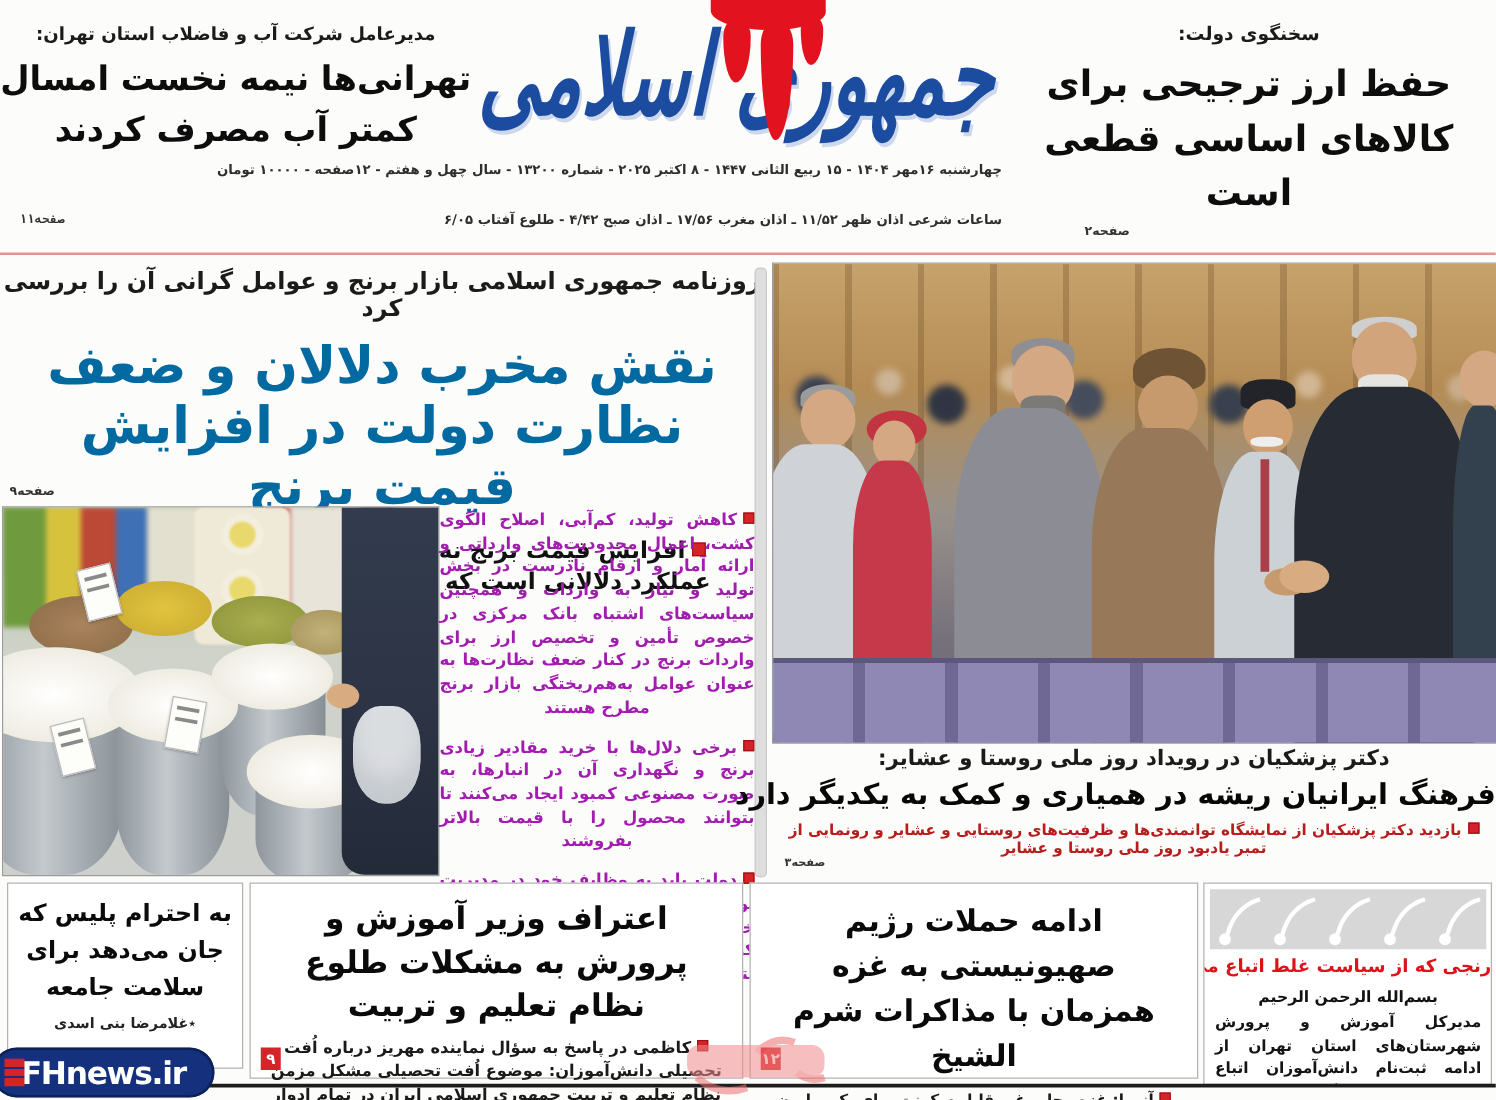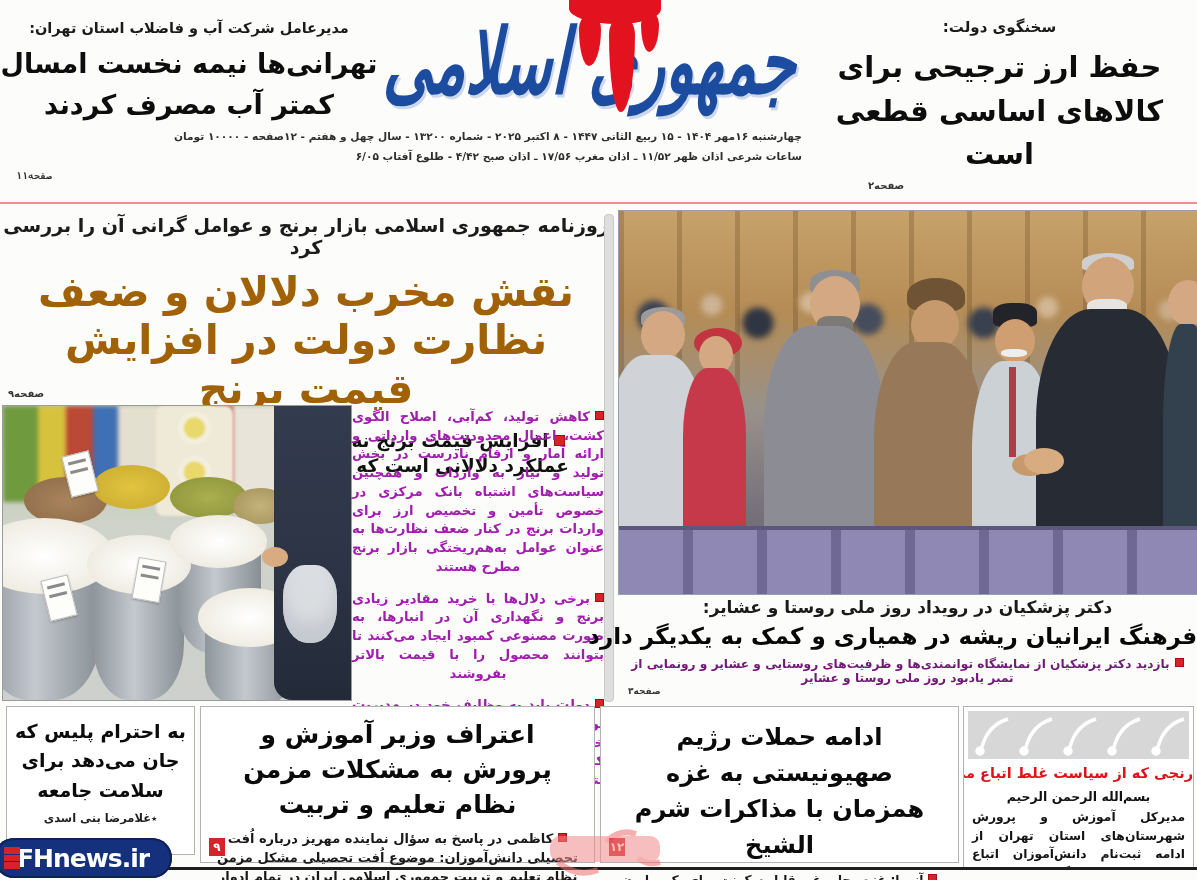--- a/index.html
+++ b/index.html
@@ -14,41 +14,41 @@
   #story-water{left:0;top:20px;width:378px;}
   #story-water .kick{font-size:14.5px;}
   #story-water .hl{font-size:27px;font-weight:bold;line-height:1.5;color:#0d0d0d;margin-top:8px;}
   #water-page{left:16px;top:170px;font-family:Liberation Mono, monospace;}
 
   #masthead{left:378px;top:0;width:424px;}
   #paper-title{display:inline-block;margin-top:26px;font-size:60px;font-weight:bold;font-style:italic;
      color:#1b4c9f;white-space:nowrap;transform:scaleY(1.5) skewX(-4deg);transform-origin:center;
      text-shadow:2px 2px 0 #cdd8ec;}
   .datelines{margin-top:30px;}
-  .dateline{font-size:10.6px;font-weight:bold;color:#2e2e2e;white-space:nowrap;line-height:1.9;}
+  .dateline{font-size:10.6px;font-weight:bold;color:#2e2e2e;white-space:nowrap;line-height:1.9;margin-top:20px;}
 
   
   #blood{left:561px;top:0;width:110px;height:125px;z-index:6;}
   .drip{position:absolute;background:#e2131f;}
   .d-cap{left:8px;top:-6px;width:92px;height:30px;border-radius:0 0 48% 52%;}
   .d-1{left:18px;top:14px;width:22px;height:52px;border-radius:50% 50% 55% 45% / 30% 30% 70% 70%;}
   .d-2{left:48px;top:16px;width:26px;height:96px;border-radius:50% 50% 55% 45% / 20% 20% 80% 80%;}
   .d-3{left:80px;top:12px;width:18px;height:40px;border-radius:50% 50% 55% 45% / 30% 30% 70% 70%;}
 
   #story-currency{left:802px;top:18px;width:395px;}
   #story-currency .kick{font-size:15px;}
   #story-currency .hl{font-size:29px;font-weight:bold;line-height:1.5;color:#0d0d0d;margin-top:10px;}
   #currency-page{left:868px;top:180px;}
 
   #rule-top{left:0;top:202px;width:1197px;height:2px;background:#ee8f8f;}
 
   
   #lead{left:0;top:214px;width:612px;}
   #lead .kick{font-size:19px;font-weight:bold;}
-  #lead .hl{font-size:41px;font-weight:bold;line-height:1.18;color:#a16207;margin:10px 6px 4px 6px;
+  #lead .hl{font-size:41px;font-weight:bold;line-height:1.18;color:#0369a1;margin:10px 6px 4px 6px;
             letter-spacing:-.5px;}
   #lead .sub{font-size:18.5px;font-weight:bold;line-height:1.35;margin:16px auto 0 auto;width:560px;color:#111;}
   #lead-page{left:8px;top:388px;}
   .sq{display:inline-block;width:9px;height:9px;background:#d6232a;border:1px solid #9e1116;
       margin-left:5px;vertical-align:1px;}
   .sq.small{width:7px;height:7px;}
 
   
   #lead-bullets{left:352px;top:408px;width:252px;}
   #lead-bullets p{margin:0 0 13px 0;font-size:13.2px;font-weight:bold;line-height:1.42;
@@ -153,21 +153,21 @@
   .shake{position:absolute;left:70%;top:62%;width:40px;height:26px;background:#d8ab80;border-radius:50%;
       box-shadow:-14px 4px 0 -2px #c79a6e;}
   .mp-chairs{position:absolute;left:0;bottom:0;width:100%;height:64px;
       background:repeating-linear-gradient(90deg,#8f88b5 0 64px,#6f6894 64px 74px);
       border-top:4px solid #5d577f;}
 
   
   #photo-caption{left:618px;top:597px;width:579px;}
   #photo-caption .kick{font-size:17px;font-weight:bold;}
   #photo-caption .hl{font-size:23px;font-weight:bold;white-space:nowrap;margin-top:6px;color:#070707;}
-  #photo-caption .cap{font-size:12.2px;font-weight:bold;margin-top:8px;color:#701a75;}
+  #photo-caption .cap{font-size:12.2px;font-weight:bold;margin-top:8px;color:#b91c1c;}
   #photo-page{left:628px;top:686px;font-size:9px;}
 
   
   .bbox{border:1px solid #b3b3b3;background:#fff;}
   #box-opinion{left:6px;top:706px;width:187px;height:147px;}
   #box-opinion .hl{font-size:19px;font-weight:bold;line-height:1.55;margin-top:10px;color:#0b0b0b;}
   #box-opinion .by{font-size:11.5px;font-weight:bold;margin-top:6px;color:#222;}
 
   #fh-logo{left:-6px;top:838px;width:178px;height:40px;background:#15317e;border-radius:22px;z-index:30;
       display:flex;align-items:center;justify-content:center;box-shadow:0 0 0 2px #0e2258 inset;}
@@ -331,21 +331,21 @@
     </div>
   </div>
   <div class="abs pageref" id="photo-page">صفحه۳</div>
 
   <div class="abs bbox center" id="box-opinion">
     <div class="hl">به احترام پلیس که جان می‌دهد برای سلامت جامعه</div>
     <div class="by">٭غلامرضا بنی اسدی</div>
   </div>
 
   <div class="abs bbox center" id="box-edu">
-    <div class="hl">اعتراف وزیر آموزش و پرورش به مشکلات مزمن نظام تعلیم و تربیت</div>
+    <div class="hl">اعتراف وزیر آموزش و پرورش به مشکلات طلوع نظام تعلیم و تربیت</div>
     <div class="cap">
       <span class="sq small"></span><span>کاظمی در پاسخ به سؤال نماینده مهریز درباره اُفت تحصیلی دانش‌آموزان: موضوع اُفت تحصیلی مشکل مزمن نظام تعلیم و تربیت جمهوری اسلامی ایران در تمام ادوار و دغدغه تمام وزرا و نمایندگان مجلس بوده است</span>
     </div>
     <span class="pagebox">۹</span>
   </div>
 
   <div class="abs bbox center" id="box-gaza">
     <div class="hl">ادامه حملات رژیم صهیونیستی به غزه همزمان با مذاکرات شرم الشیخ</div>
     <div class="cap">
       <span class="sq small"></span><span>آنروا: غزه محلی غیر قابل سکونت برای یک میلیون کودک فلسطینی است</span>

